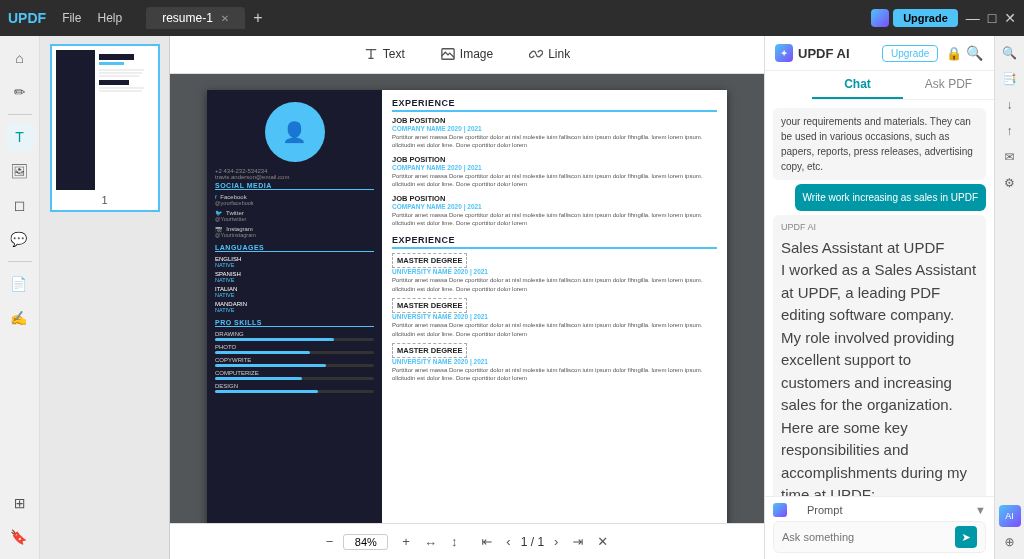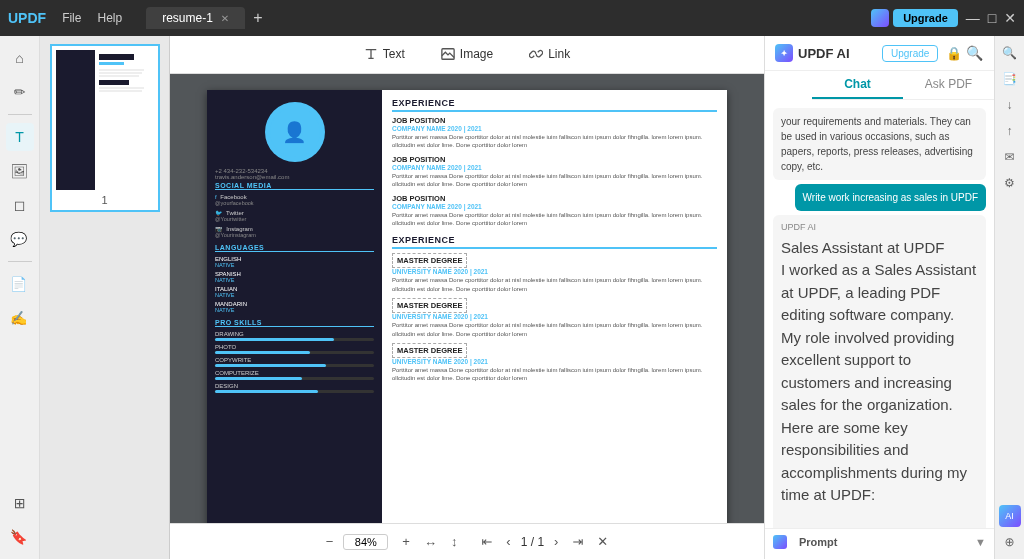--- a/index.html
+++ b/index.html
@@ -91,21 +91,21 @@
     .rp-tab { flex: 1; text-align: center; padding: 6px; font-size: 12px; color: #888; cursor: pointer; }
     .rp-tab.active { color: #0097a7; border-bottom: 2px solid #0097a7; font-weight: 600; }
 
     .rp-messages { flex: 1; overflow-y: auto; padding: 8px; display: flex; flex-direction: column; gap: 4px; }
     .rp-msg-ai { background: #f5f5f5; border-radius: 6px; padding: 6px 8px; font-size: 10px; color: #444; line-height: 1.5; }
     .rp-msg-user { background: #0097a7; border-radius: 6px; padding: 6px 8px; font-size: 10px; color: #fff; line-height: 1.5; align-self: flex-end; max-width: 90%; }
     .rp-msg-ai-label { font-size: 9px; color: #888; margin-bottom: 2px; }
 
     .rp-footer { border-top: 1px solid #eee; padding: 6px 8px; }
     .rp-prompt-bar { display: flex; align-items: center; justify-content: space-between; margin-bottom: 4px; }
-    .rp-prompt-label { display: flex; align-items: center; gap: 12px; font-size: 11px; color: #555; font-weight: 700; }
+    .rp-prompt-label { display: flex; align-items: center; gap: 20px; font-size: 11px; color: #555; font-weight: 400; }
     .rp-prompt-icon { width: 14px; height: 14px; background: linear-gradient(135deg, #4fc3f7, #7c4dff); border-radius: 3px; }
     .rp-input-area { display: flex; align-items: center; border: 1px solid #eee; border-radius: 6px; padding: 4px 8px; background: #fafafa; }
     .rp-input { flex: 1; border: none; background: transparent; font-size: 11px; color: #333; outline: none; }
     .rp-send { background: #0097a7; border: none; border-radius: 4px; color: #fff; width: 22px; height: 22px; display: flex; align-items: center; justify-content: center; cursor: pointer; font-size: 11px; }
 
     
     .far-right { width: 30px; background: #f0f0f0; border-left: 1px solid #ddd; display: flex; flex-direction: column; align-items: center; padding: 6px 0; gap: 4px; }
     .far-right .fr-icon { width: 22px; height: 22px; display: flex; align-items: center; justify-content: center; cursor: pointer; font-size: 12px; color: #666; border-radius: 3px; }
 
     
@@ -391,20 +391,24 @@
       </div>
     </div>
     <div class="rp-footer">
       <div class="rp-prompt-bar">
         <div class="rp-prompt-label">
           <div class="rp-prompt-icon"></div>
           <span>Prompt</span>
         </div>
         <span style="font-size:11px;color:#888;cursor:pointer;">▼</span>
       </div>
+      <div class="rp-input-area">
+        <input class="rp-input" type="text" placeholder="Ask something" style="">
+        <button class="rp-send">➤</button>
+      </div>
     </div>
   </div>
 
   <div class="far-right">
     <div class="fr-icon">🔍</div>
     <div class="fr-icon">📑</div>
     <div class="fr-icon">↓</div>
     <div class="fr-icon">↑</div>
     <div class="fr-icon">✉</div>
     <div class="fr-icon">⚙</div>

